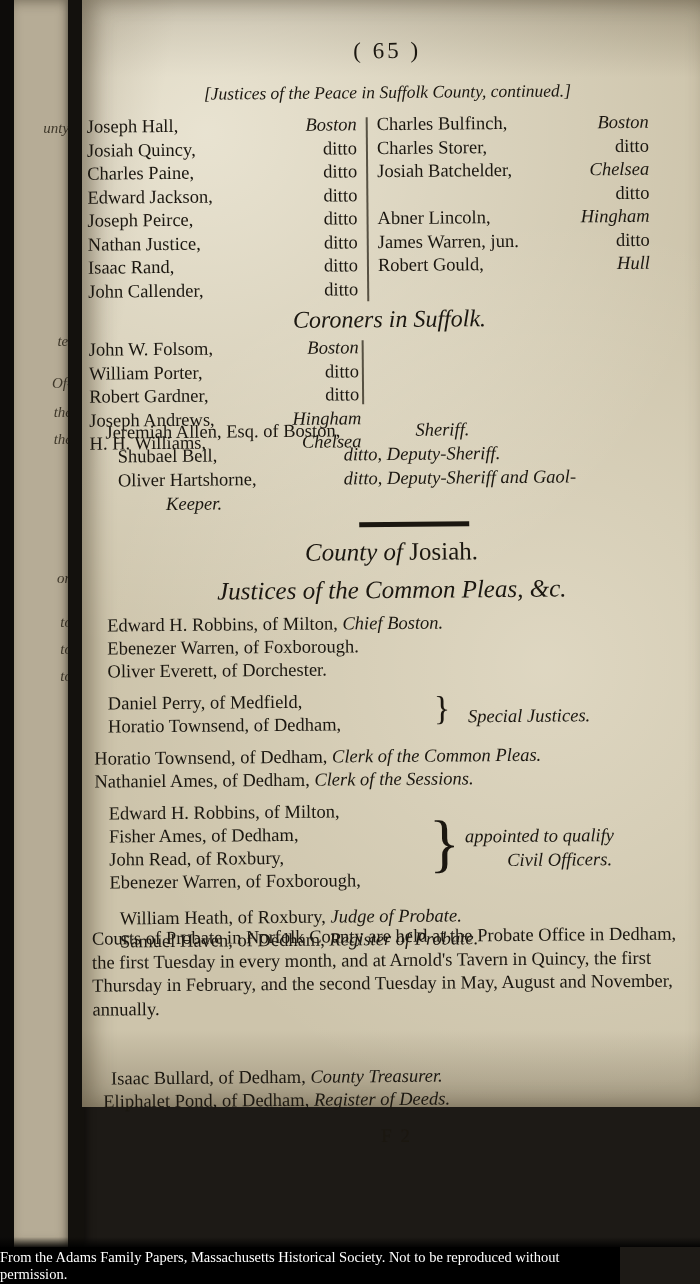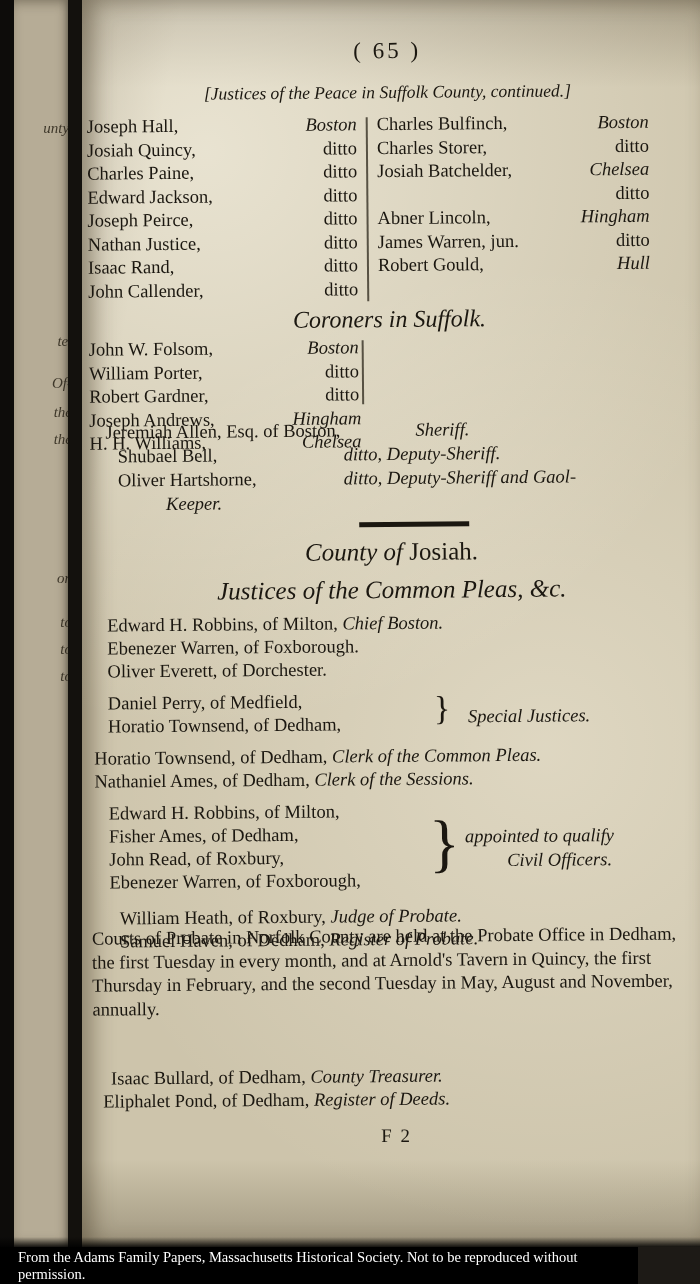--- a/index.html
+++ b/index.html
@@ -35,21 +35,21 @@
     position:absolute;right:2px;white-space:nowrap;
   }
   
   .spine{
     position:absolute;left:68px;top:0;width:16px;height:1247px;
     background:#13110d;
     box-shadow:2px 0 10px rgba(0,0,0,.6);
   }
   
   .page-sheet{
-    position:absolute;left:82px;top:0;width:618px;height:1247px;
+    position:absolute;left:82px;top:0;width:618px;height:1107px;
     background:#cdc4ab;
     background-image:
       radial-gradient(circle at 20% 12%, rgba(255,252,240,.55), rgba(0,0,0,0) 48%),
       radial-gradient(circle at 75% 60%, rgba(255,250,235,.35), rgba(0,0,0,0) 55%),
       linear-gradient(100deg, rgba(90,74,48,.30) 0%, rgba(0,0,0,0) 12%),
       linear-gradient(180deg, rgba(70,58,38,.30) 0%, rgba(0,0,0,0) 7%),
       linear-gradient(0deg, rgba(70,58,38,.32) 0%, rgba(0,0,0,0) 7%);
     box-shadow:inset 10px 0 22px rgba(60,48,28,.45);
   }
   .content{
@@ -148,21 +148,21 @@
   }
   
   .content{transform:rotate(-0.5deg);transform-origin:50% 40%;}
 
   .credit-bar{
     position:absolute;left:0;bottom:0;width:620px;height:37px;
     background:#000;
     color:#fff;
     font-family:"Liberation Serif", serif;
     font-size:14.5px;
-    display:flex;align-items:center;justify-content:center;padding-left:18px;
+    display:flex;align-items:center;justify-content:center;
   }
   .page-bottom-shadow{
     position:absolute;left:0;bottom:37px;width:700px;height:10px;
     background:linear-gradient(180deg, rgba(0,0,0,0) 0%, rgba(0,0,0,.85) 100%);
   }
 </style>
 </head>
 <body>
 
 <div id="page">

